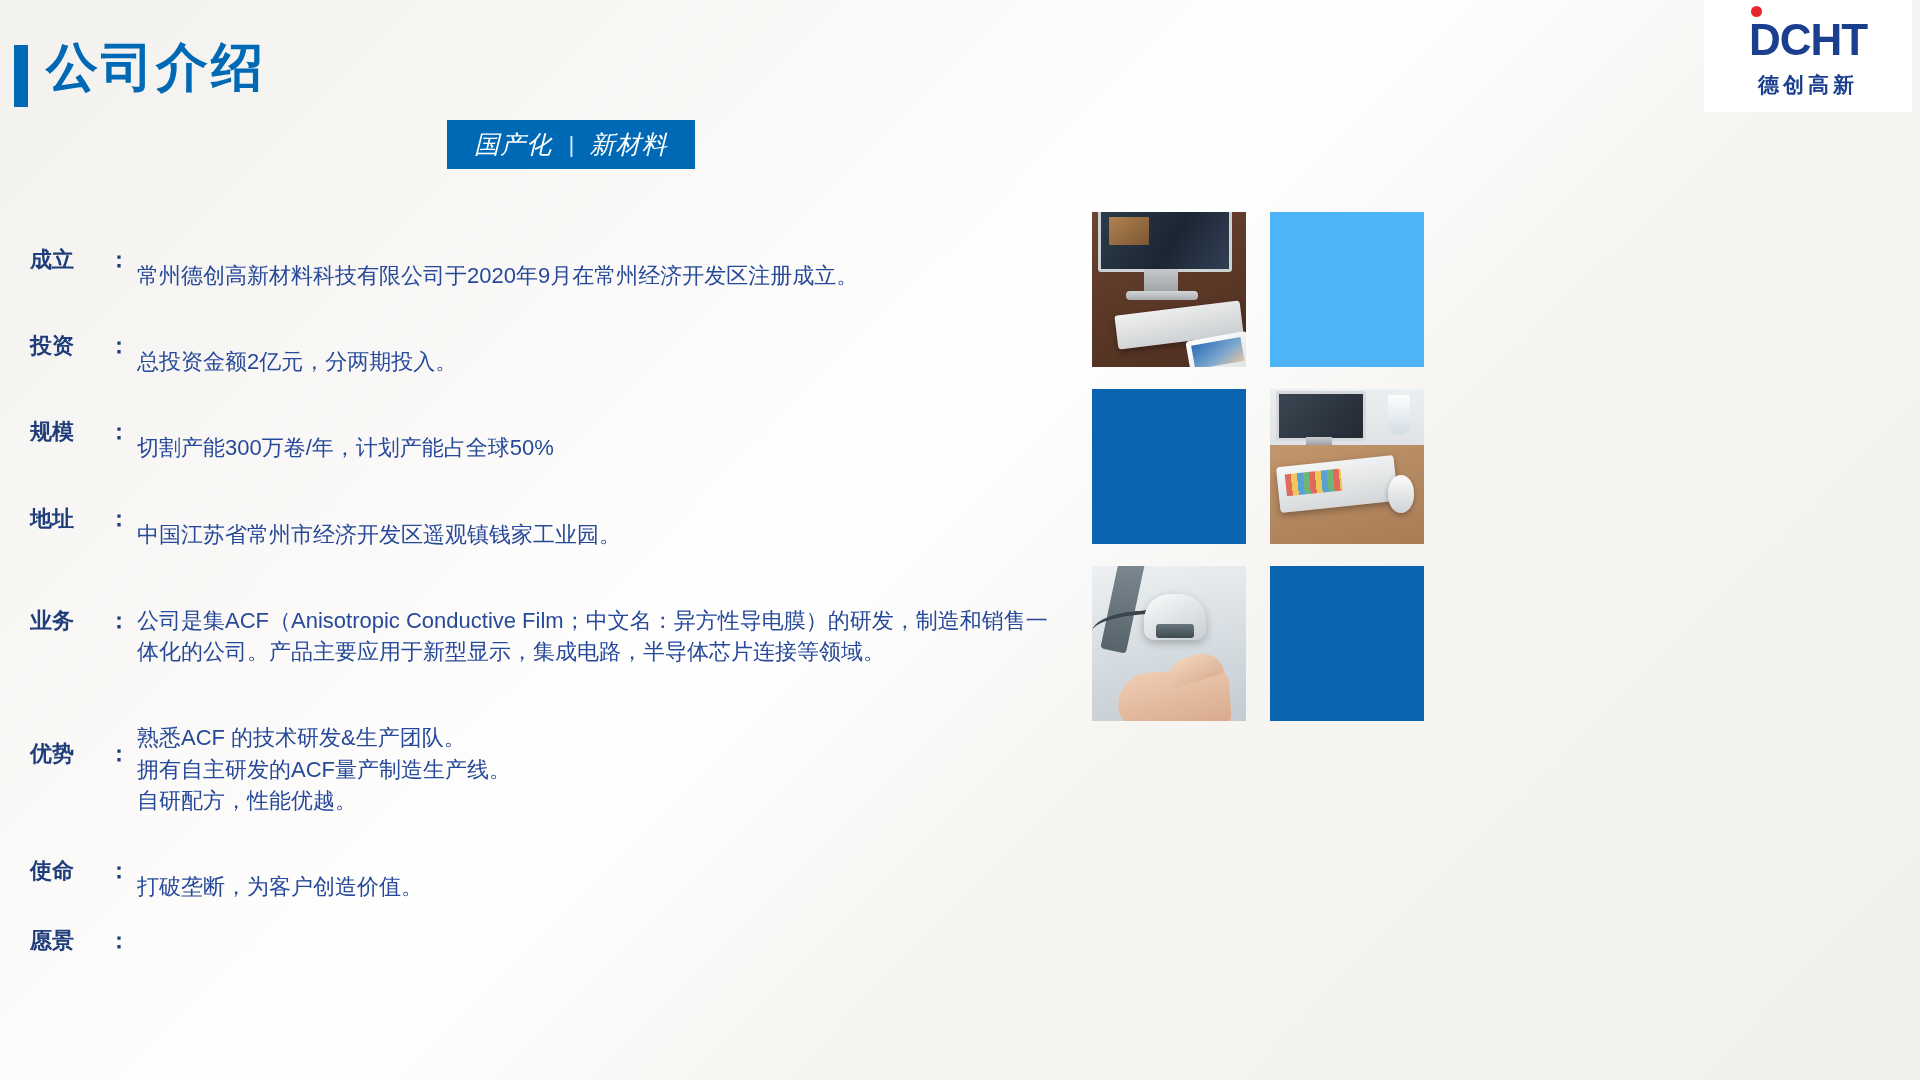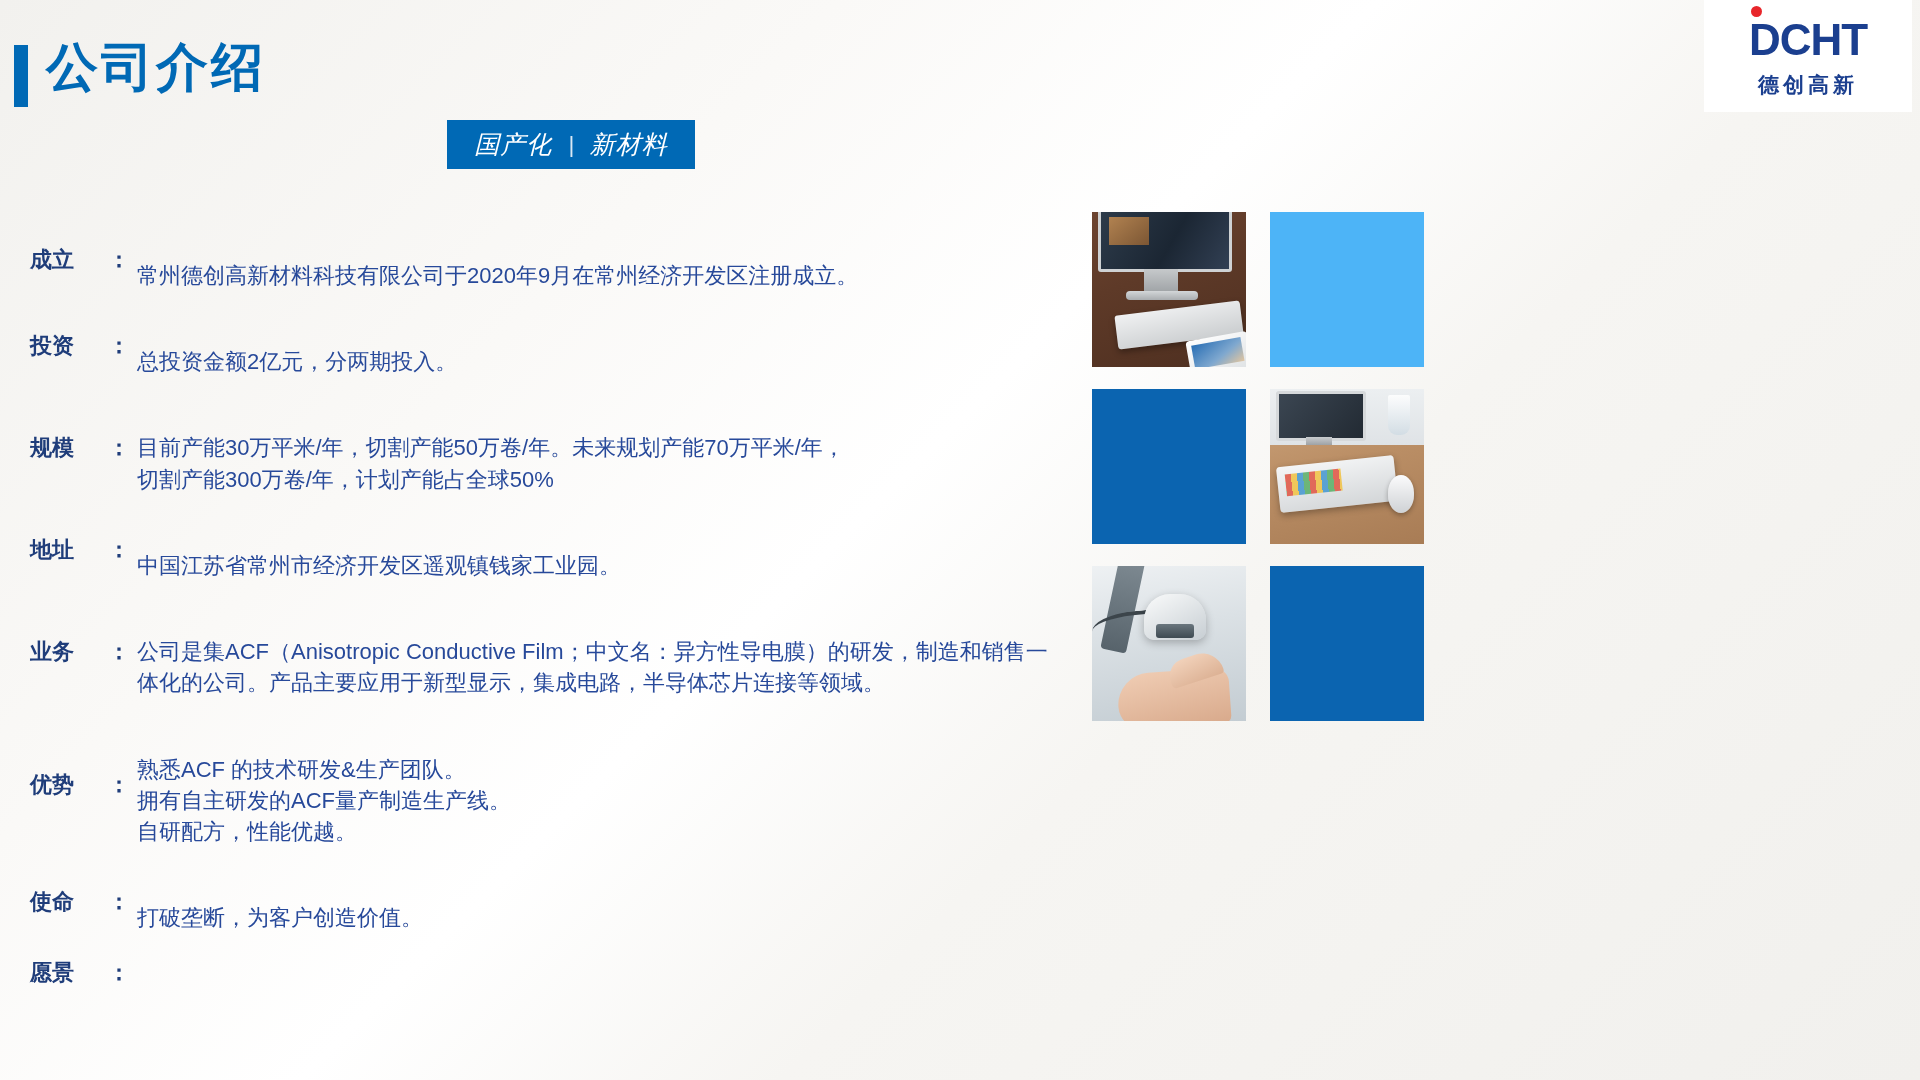--- a/index.html
+++ b/index.html
@@ -356,21 +356,20 @@
         <div class="row-label">投资</div>
         <div class="row-colon">：</div>
         <div class="row-body">
           <span class="ln">总投资金额2亿元，分两期投入。</span>
         </div>
       </div>
       <div class="row">
         <div class="row-label">规模</div>
         <div class="row-colon">：</div>
         <div class="row-body">
-          <span class="ln">目前产能30万平米/年，切割产能50万卷/年。未来规划产能70万平米/年，</span>
           <span class="ln">切割产能300万卷/年，计划产能占全球50%</span>
         </div>
       </div>
       <div class="row">
         <div class="row-label">地址</div>
         <div class="row-colon">：</div>
         <div class="row-body">
           <span class="ln">中国江苏省常州市经济开发区遥观镇钱家工业园。</span>
         </div>
       </div>

